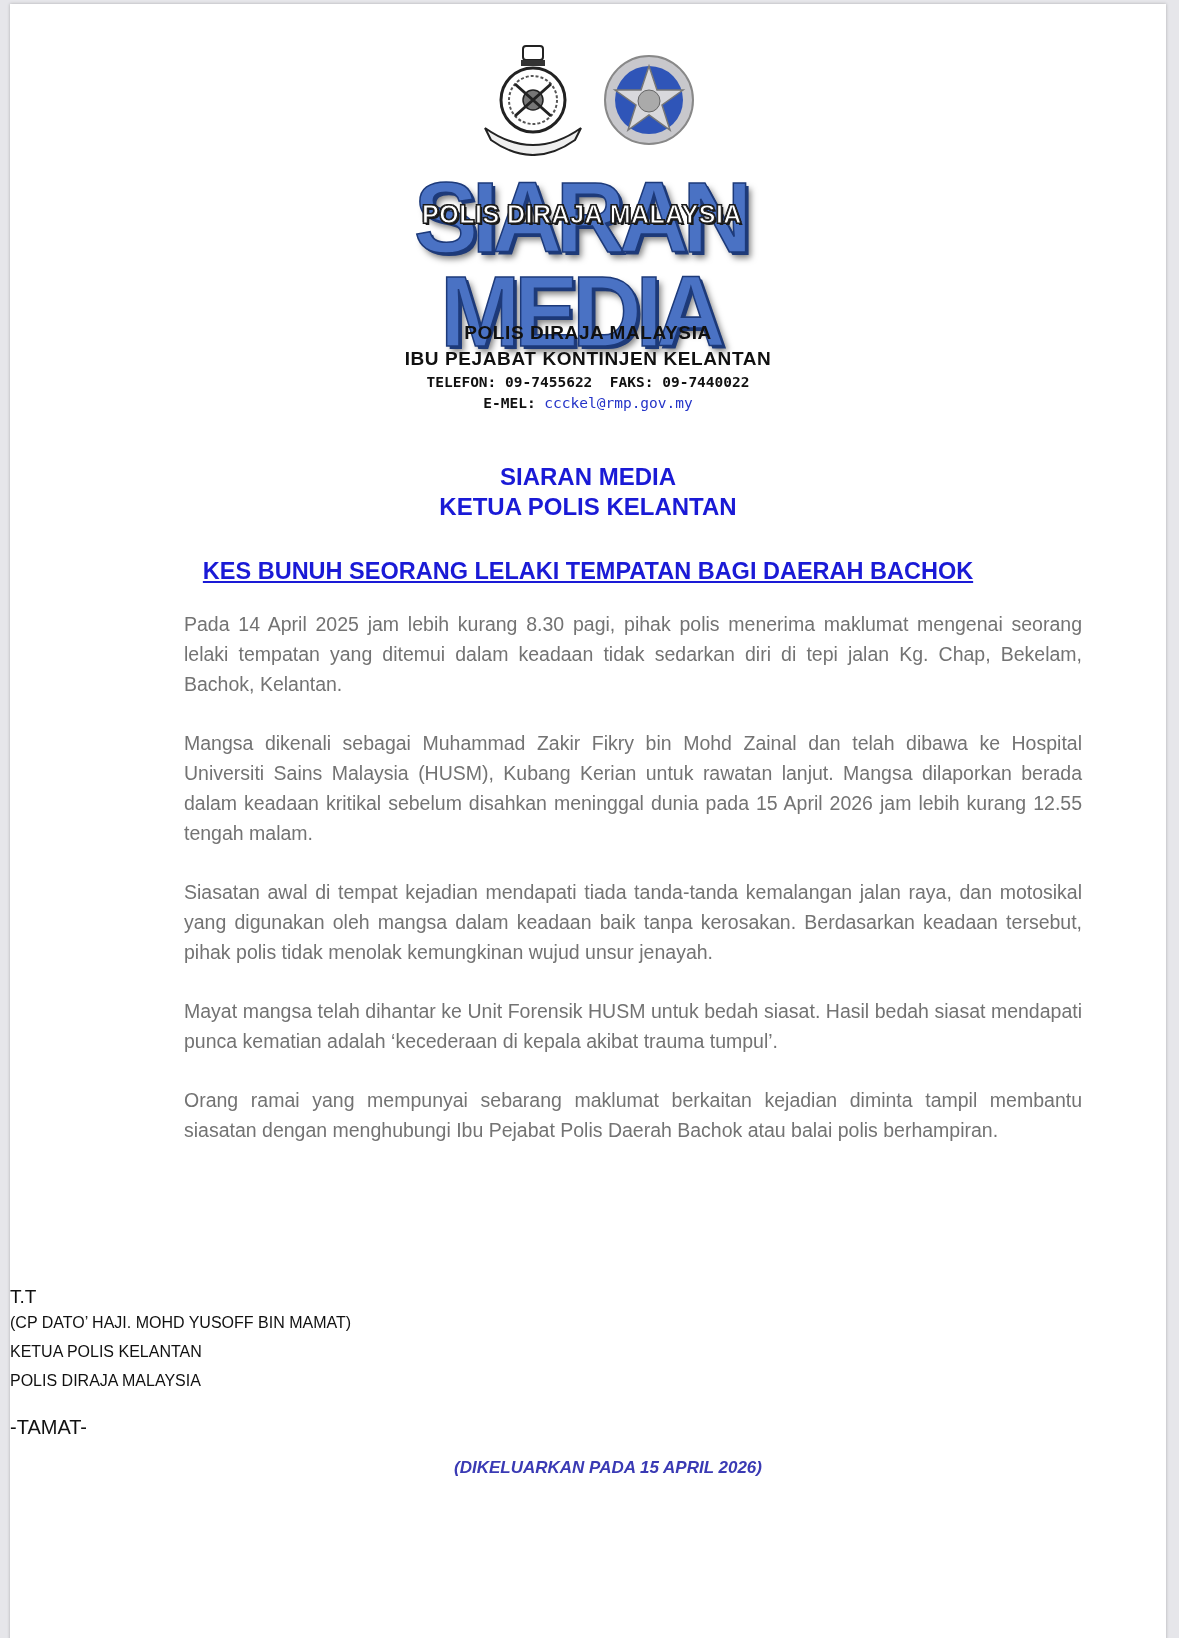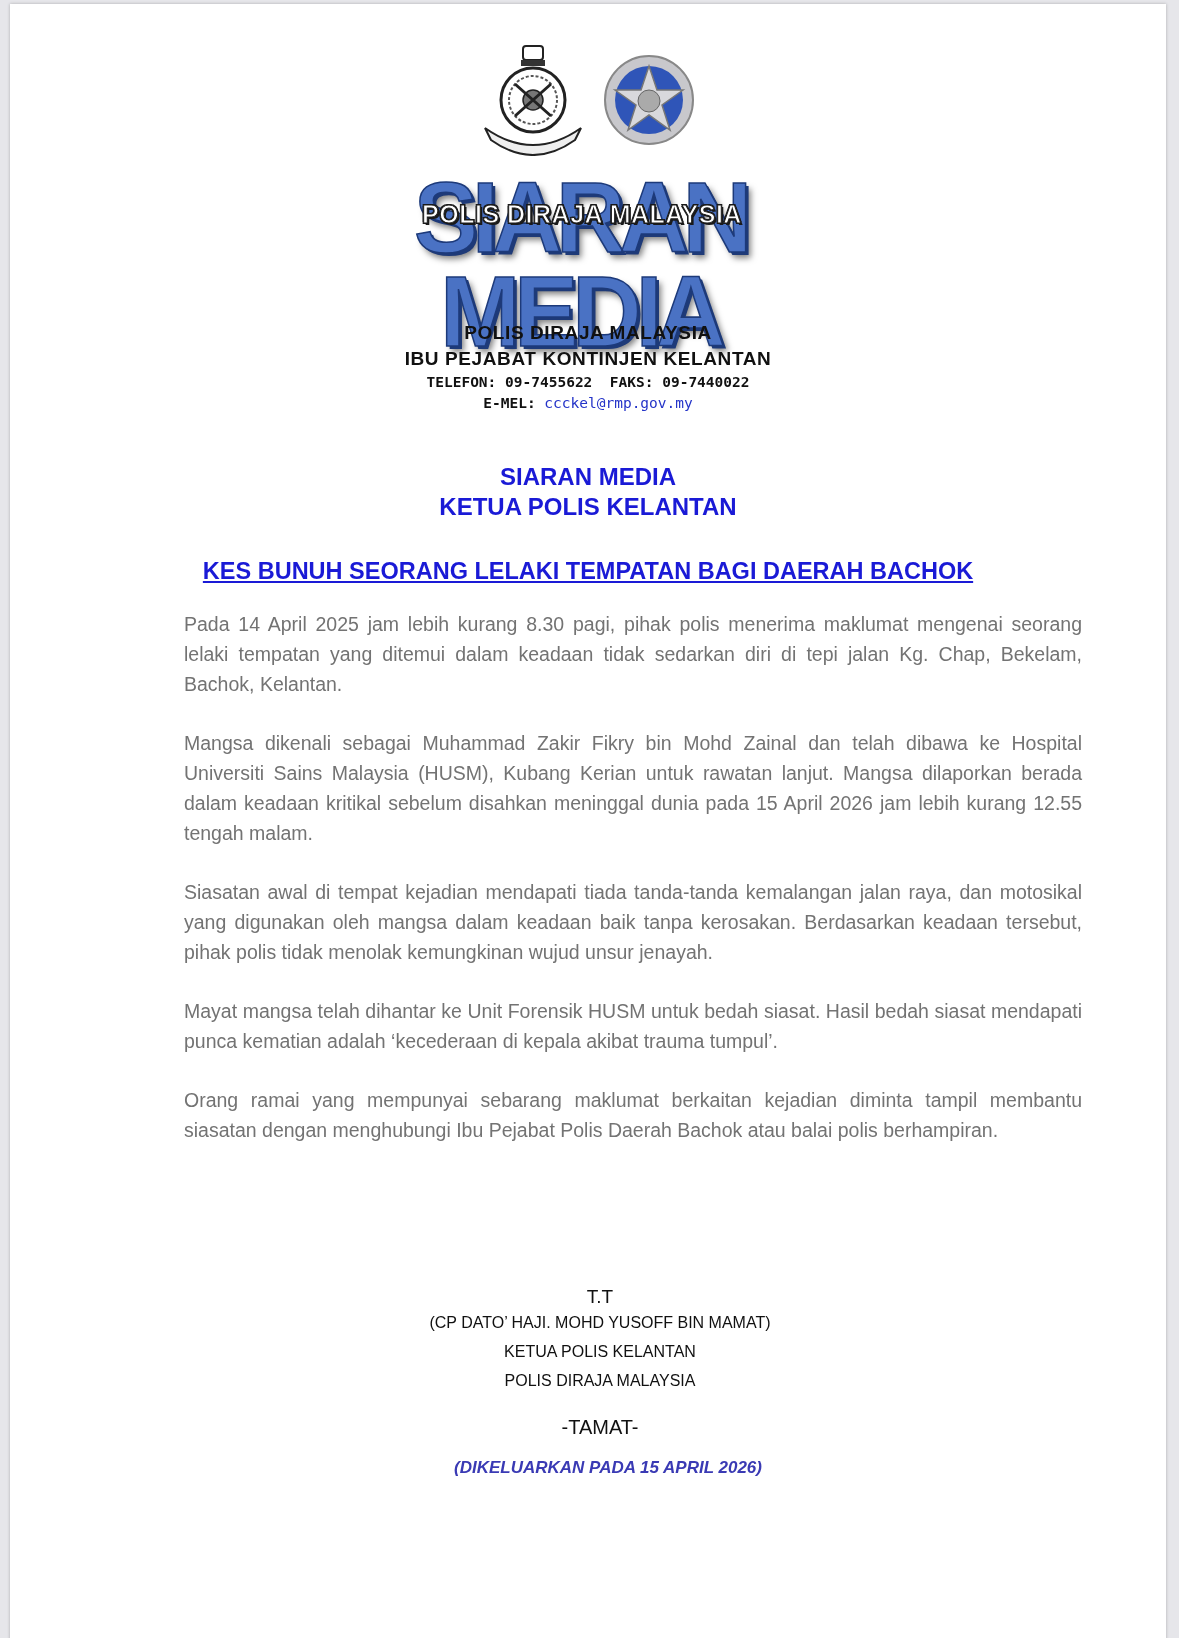--- a/index.html
+++ b/index.html
@@ -50,21 +50,21 @@
     color: #1a1ad6; font-weight: bold; font-size: 24px; line-height: 30px;
   }
   .t1 { top: 458px; }
   .headline { top: 552px; font-size: 23.5px; text-decoration: underline; }
   .body {
     position: absolute; left: 138px; width: 898px; top: 605px;
     font-size: 19.5px; line-height: 30px; color: #737373; text-align: justify; margin-left: 36px;
   }
   .body p { margin: 0 0 29px 0; }
   .sig {
-    position: absolute; top: 1282px; left: 12px; width: 100%; text-align: center;
+    position: absolute; top: 1282px; left: 0; width: 100%; 
     color: #111;
   }
   .sig-tt { font-size: 19px; line-height: 22px; }
   .sig-line { font-weight: normal; font-size: 16px; line-height: 29px; }
   .tamat { margin-top: 21px; font-weight: normal; font-size: 20px; }
   .issued {
     position: absolute; top: 1454px; left: 0; width: 100%; text-align: center;
     color: #3a3ab4; font-style: italic; font-weight: bold; font-size: 17px; padding-left: 20px;
   }
 </style>

